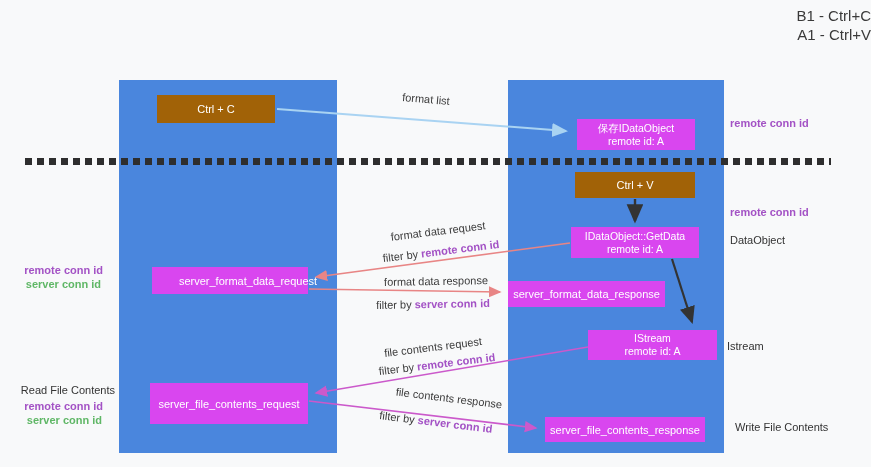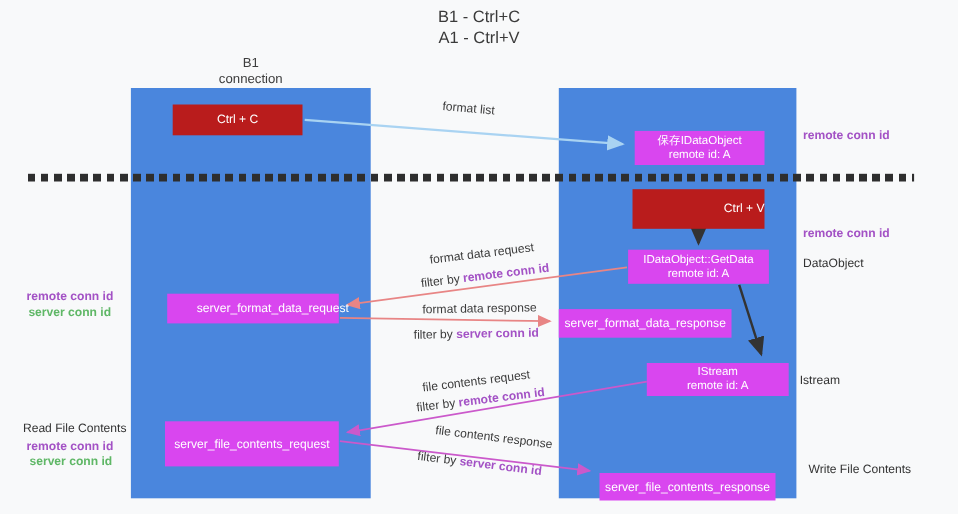--- a/index.html
+++ b/index.html
@@ -2,56 +2,52 @@
 <html><head>
 <meta charset="utf-8">
 <style>
   html,body{margin:0;padding:0;}
   body{
     width:871px;height:467px;background:#f8f9fa;
     font-family:"Liberation Sans",sans-serif;color:#3c3c3c;
     position:relative;overflow:hidden;
   }
   .stage{position:absolute;inset:0;}
-  .title{position:absolute;left:0;top:6px;width:871px;text-align:center;
+  .title{position:absolute;left:0;top:6px;width:871px;text-align:right;
     font-size:15px;line-height:19px;color:#3a3a3a;}
   .col-header{position:absolute;top:50px;text-align:center;font-size:12px;line-height:14px;color:#3d3d3d;}
   .lane{position:absolute;top:80px;height:373px;background:#4a86dd;}
   .lane-left{left:119px;width:218px;}
   .lane-right{left:508px;width:216px;}
   .dashed-line{position:absolute;left:25px;top:158px;width:806px;height:7px;
     background:repeating-linear-gradient(90deg,#2e2e2e 0 7px,transparent 7px 12px);}
   .arrows{position:absolute;left:0;top:0;width:871px;height:467px;pointer-events:none;}
   .box{position:absolute;display:flex;flex-direction:column;align-items:center;justify-content:center;
     color:#fff;text-align:center;box-sizing:border-box;}
-  .box-green{background:#b91c1c;font-size:11.5px;}
+  .box-green{background:#a16207;font-size:11.5px;}
   .box-orange{background:#d946ef;font-size:11px;}
   .box .l2{font-size:10.5px;line-height:13px;}
   .box .l1{font-size:10.5px;line-height:13px;}
   .box.single{font-size:11px;}
   .alabel{position:absolute;font-size:11px;white-space:nowrap;color:#3b3b3b;}
   .slabel{position:absolute;font-size:11px;white-space:nowrap;color:#333;}
   .purple{color:#a352c5;font-weight:bold;}
   .green-txt{color:#5fb766;font-weight:bold;}
   .right-align{text-align:right;}
 </style>
 </head>
 <body>
 
 <div class="stage">
 
   <div class="title">
     <div>B1 - Ctrl+C</div>
     <div>A1 - Ctrl+V</div>
   </div>
 
-  <div class="col-header" style="left:119px;width:218px;">
-    <div>B1</div>
-    <div>connection</div>
-  </div>
   <div class="col-header" style="left:508px;width:216px;">
   </div>
 
   <div class="lane lane-left"></div>
   <div class="lane lane-right"></div>
 
   <div class="dashed-line"></div>
 
   <svg class="arrows" viewBox="0 0 871 467">
     <defs>
@@ -84,35 +80,35 @@
     <span>server_format_data_request</span>
   </div>
   <div class="box box-orange single" style="left:150px;top:383px;width:158px;height:41px;">
     <span>server_file_contents_request</span>
   </div>
 
   <div class="box box-orange" style="left:577px;top:119px;width:118px;height:31px;">
     <span class="l1">保存IDataObject</span>
     <span class="l2">remote id: A</span>
   </div>
-  <div class="box box-green single" style="left:575px;top:172px;width:120px;height:36px;align-items:flex-end;">
+  <div class="box box-green single" style="left:575px;top:172px;width:120px;height:26px;">
     <span>Ctrl + V</span>
   </div>
   <div class="box box-orange" style="left:571px;top:227px;width:128px;height:31px;">
     <span class="l1">IDataObject::GetData</span>
     <span class="l2">remote id: A</span>
   </div>
   <div class="box box-orange single" style="left:508px;top:281px;width:157px;height:26px;">
     <span>server_format_data_response</span>
   </div>
   <div class="box box-orange" style="left:588px;top:330px;width:129px;height:30px;">
     <span class="l1">IStream</span>
     <span class="l2">remote id: A</span>
   </div>
-  <div class="box box-orange single" style="left:545px;top:430px;width:160px;height:25px;">
+  <div class="box box-orange single" style="left:545px;top:417px;width:160px;height:25px;">
     <span>server_file_contents_response</span>
   </div>
 
   <div class="alabel" style="left:426px;top:99px;transform:translate(-50%,-50%) rotate(5deg);">format list</div>
 
   <div class="alabel" style="left:438px;top:231px;transform:translate(-50%,-50%) rotate(-7deg);">format data request</div>
   <div class="alabel" style="left:441px;top:251px;transform:translate(-50%,-50%) rotate(-7deg);"><span>filter by </span><span class="purple">remote conn id</span></div>
 
   <div class="alabel" style="left:436px;top:281px;transform:translate(-50%,-50%) rotate(-1deg);">format data response</div>
   <div class="alabel" style="left:433px;top:304px;transform:translate(-50%,-50%) rotate(-1deg);"><span>filter by </span><span class="purple">server conn id</span></div>

